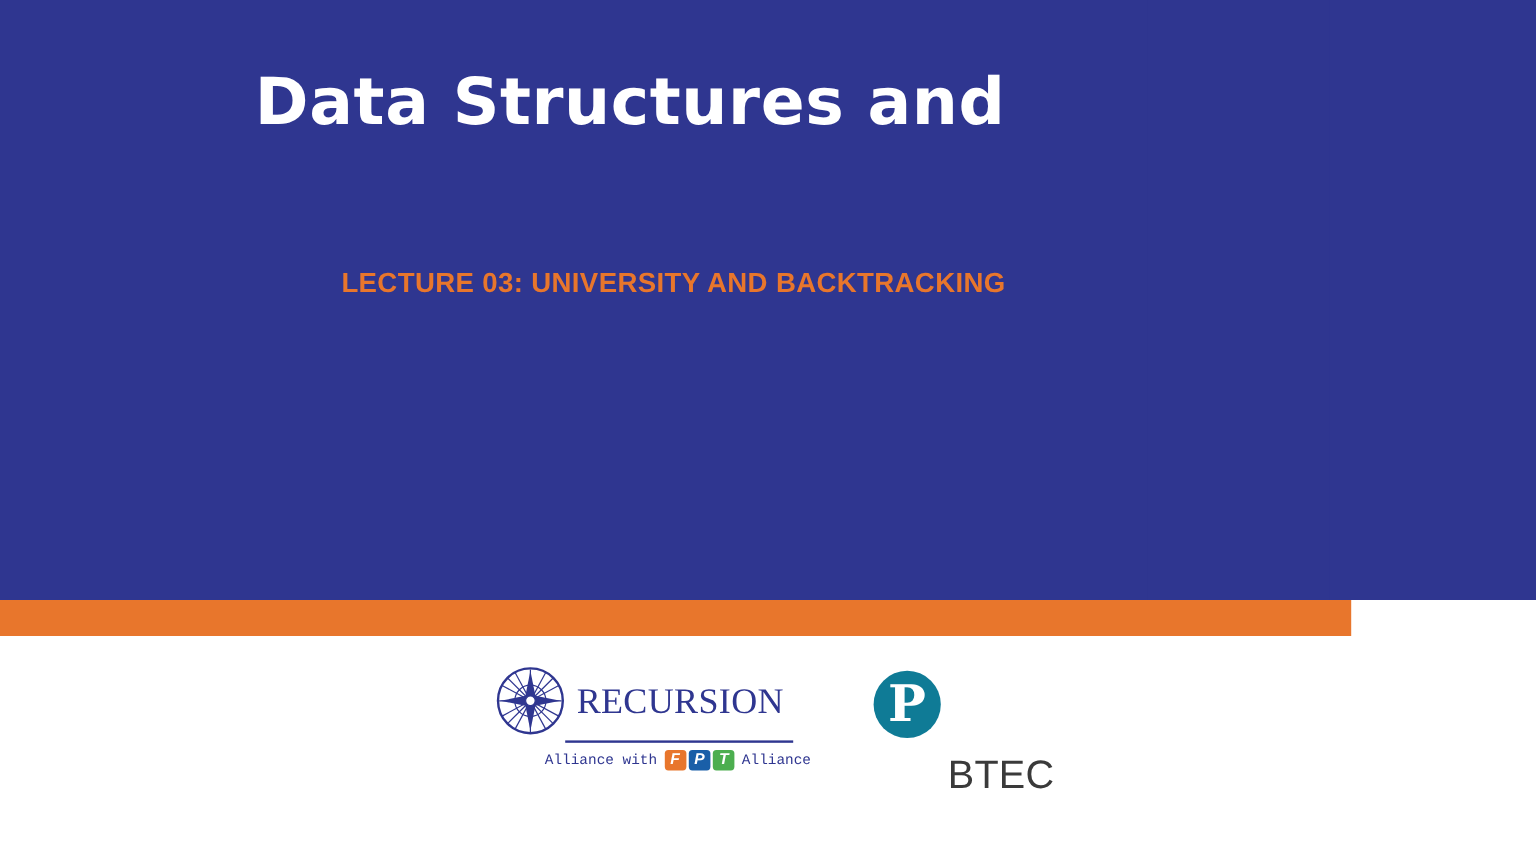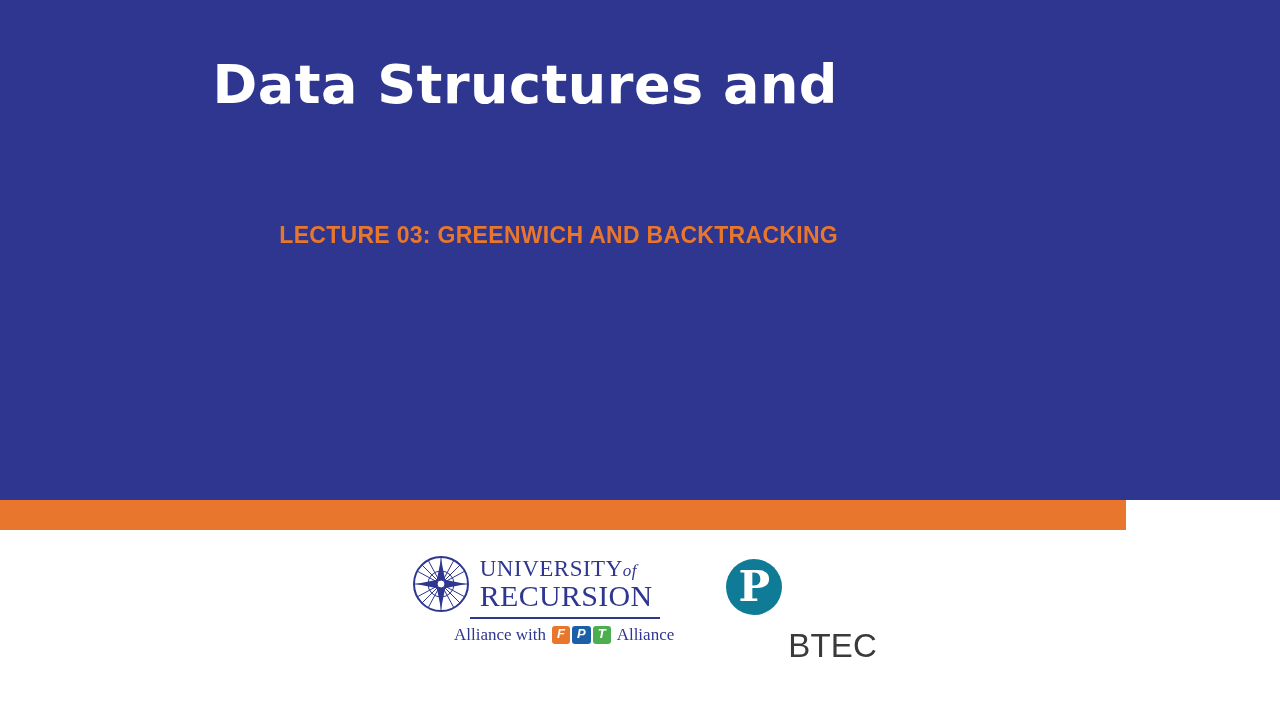--- a/index.html
+++ b/index.html
@@ -135,22 +135,22 @@
   }
   .alliance {
     display: flex;
     align-items: center;
     gap: 6px;
     margin-top: 6px;
     margin-left: 64px;
   }
   .alliance-text {
     color: #2f3690;
-    font-size: 17px;
-    font-family: Liberation Serif, serif;
+    font-size: 12px;
+    font-family: Liberation Mono, monospace;
   }
   .fpt {
     display: flex;
     align-items: center;
     gap: 2px;
   }
   .fpt span {
     display: inline-block;
     color: #ffffff;
     font-size: 13px;
@@ -210,21 +210,21 @@
 
 <div class="slide">
 
   <div class="hero"></div>
   <div class="hero-edge"></div>
 
   <div class="title">
     <div>Data Structures and</div>
   </div>
 
-  <div class="subtitle">LECTURE 03: GREENWICH AND BACKTRACKING</div>
+  <div class="subtitle">LECTURE 03: UNIVERSITY AND BACKTRACKING</div>
 
   <div class="orange-band"></div>
 
   <div class="footer">
     <div class="logos">
 
       <div class="uog">
         <div class="uog-row">
           <span class="uog-mark">
             <svg viewBox="0 0 58 58" width="58" height="58" aria-hidden="true">
@@ -239,21 +239,20 @@
                 <line x1="42" y1="5" x2="16" y2="53"></line>
                 <line x1="5" y1="16" x2="53" y2="42"></line>
                 <line x1="5" y1="42" x2="53" y2="16"></line>
               </g>
               <polygon points="29,4 34,29 29,54 24,29" fill="#2f3690"></polygon>
               <polygon points="4,29 29,24 54,29 29,34" fill="#2f3690"></polygon>
               <circle cx="29" cy="29" r="4" fill="#ffffff" stroke="#2f3690" stroke-width="1"></circle>
             </svg>
           </span>
           <span class="uog-words">
-            <span class="uog-line1"><span>UNIVERSITY</span><span class="of">of</span></span>
             <span class="uog-line2">RECURSION</span>
           </span>
         </div>
         <div class="uog-underline"></div>
         <div class="alliance">
           <span class="alliance-text">Alliance with</span>
           <span class="fpt">
             <span class="f">F</span>
             <span class="p">P</span>
             <span class="t">T</span>

